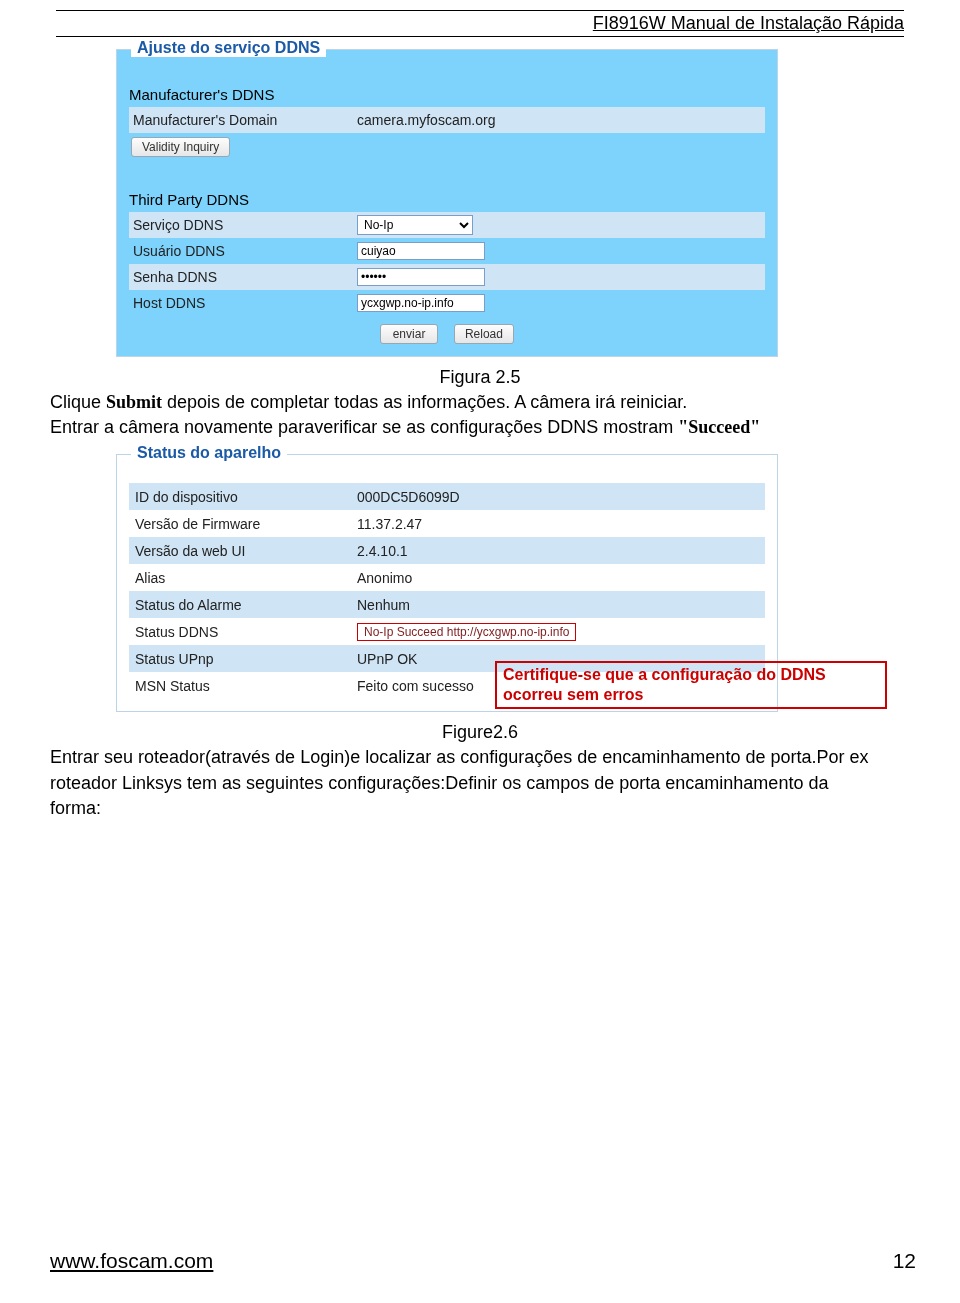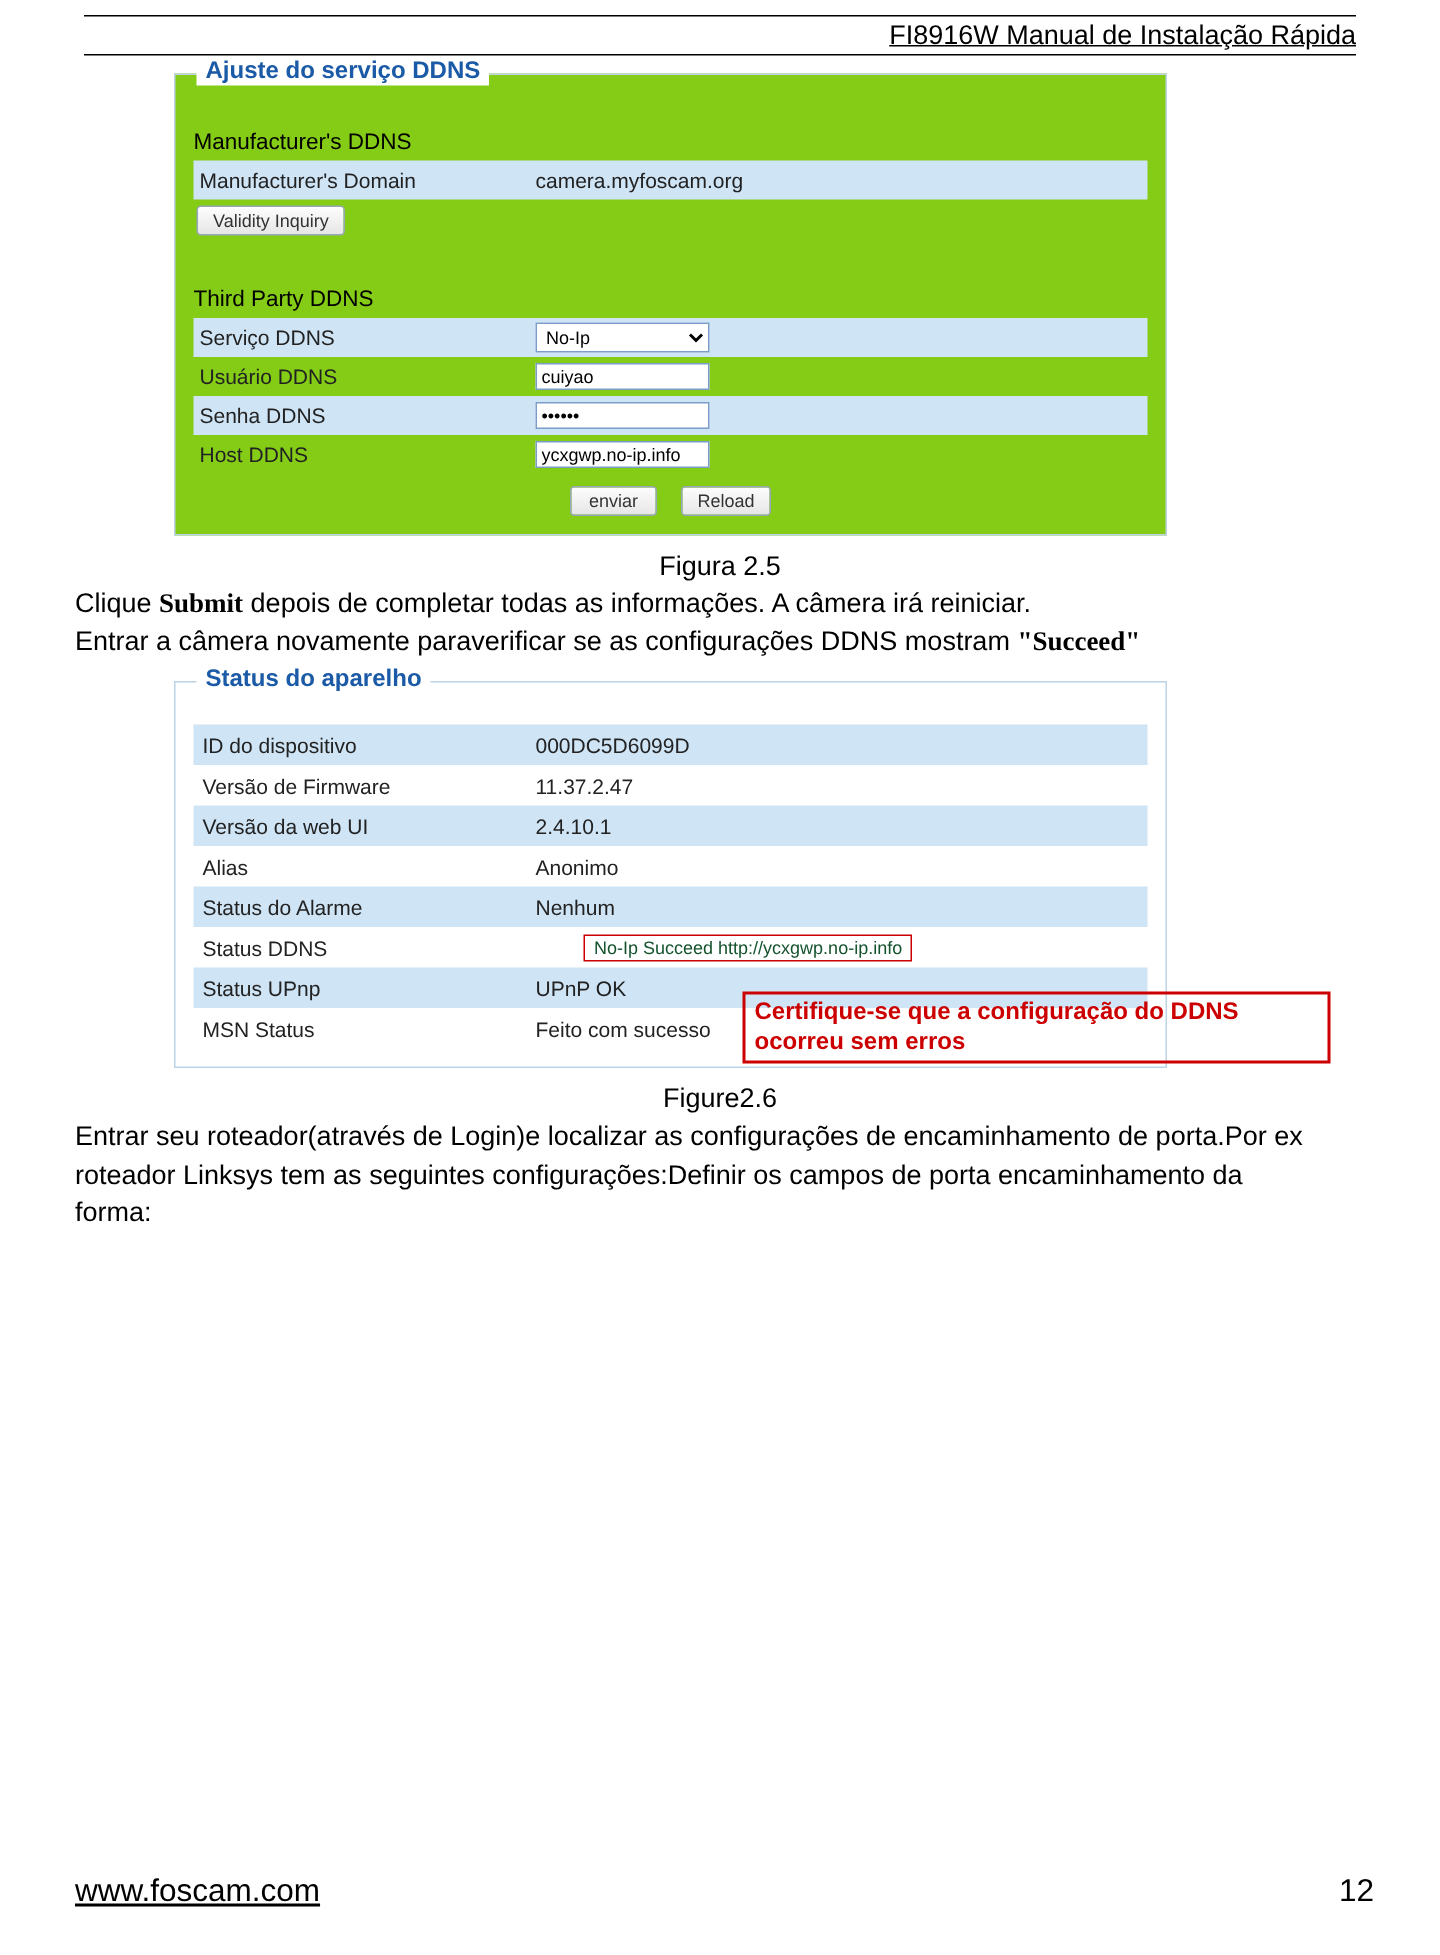--- a/index.html
+++ b/index.html
@@ -28,21 +28,21 @@
     text-decoration: underline;
   }
   .header-underline {
     border-top: 1px solid #000;
     margin: 2px 56px 0 56px;
   }
   .panel {
     margin: 12px 0 0 116px;
     width: 662px;
     border: 1px solid #bcd4e6;
-    background: #84cc16;
+    background: #7dd3fc;
   }
   .panel-title-wrap {
     position: relative;
     height: 10px;
   }
   .panel-title {
     position: absolute;
     top: -11px;
     left: 14px;
     background: #fff;
@@ -90,21 +90,21 @@
   .validity-row { margin: 4px 0 0 2px; }
   select.ddns {
     width: 116px;
     font-size: 12px;
     height: 20px;
     border: 1px solid #7a9ec9;
     background: #fff;
     padding-left: 2px;
   }
   input.txt {
-    width: 116px;
+    width: 128px;
     font-size: 12px;
     height: 18px;
     border: 1px solid #7a9ec9;
     padding: 1px 3px;
     font-family: inherit;
   }
   .btnrow {
     text-align: center;
     margin-top: 8px;
   }
@@ -144,22 +144,21 @@
     flex: 1;
     color: #222;
     position: relative;
   }
   .status-row.shade { background: #cfe4f5; }
   .redbox {
     display: inline-block;
     border: 1.5px solid #c00;
     padding: 1px 6px;
     font-size: 12px;
-    color: #14532d;
-    margin-left: 32px;
+    color: #7f1d1d;
   }
   .callout {
     position: absolute;
     border: 2px solid #c00;
     color: #c00;
     font-weight: bold;
     font-size: 16px;
     padding: 2px 6px;
     background: rgba(255,255,255,0);
     width: 392px;

